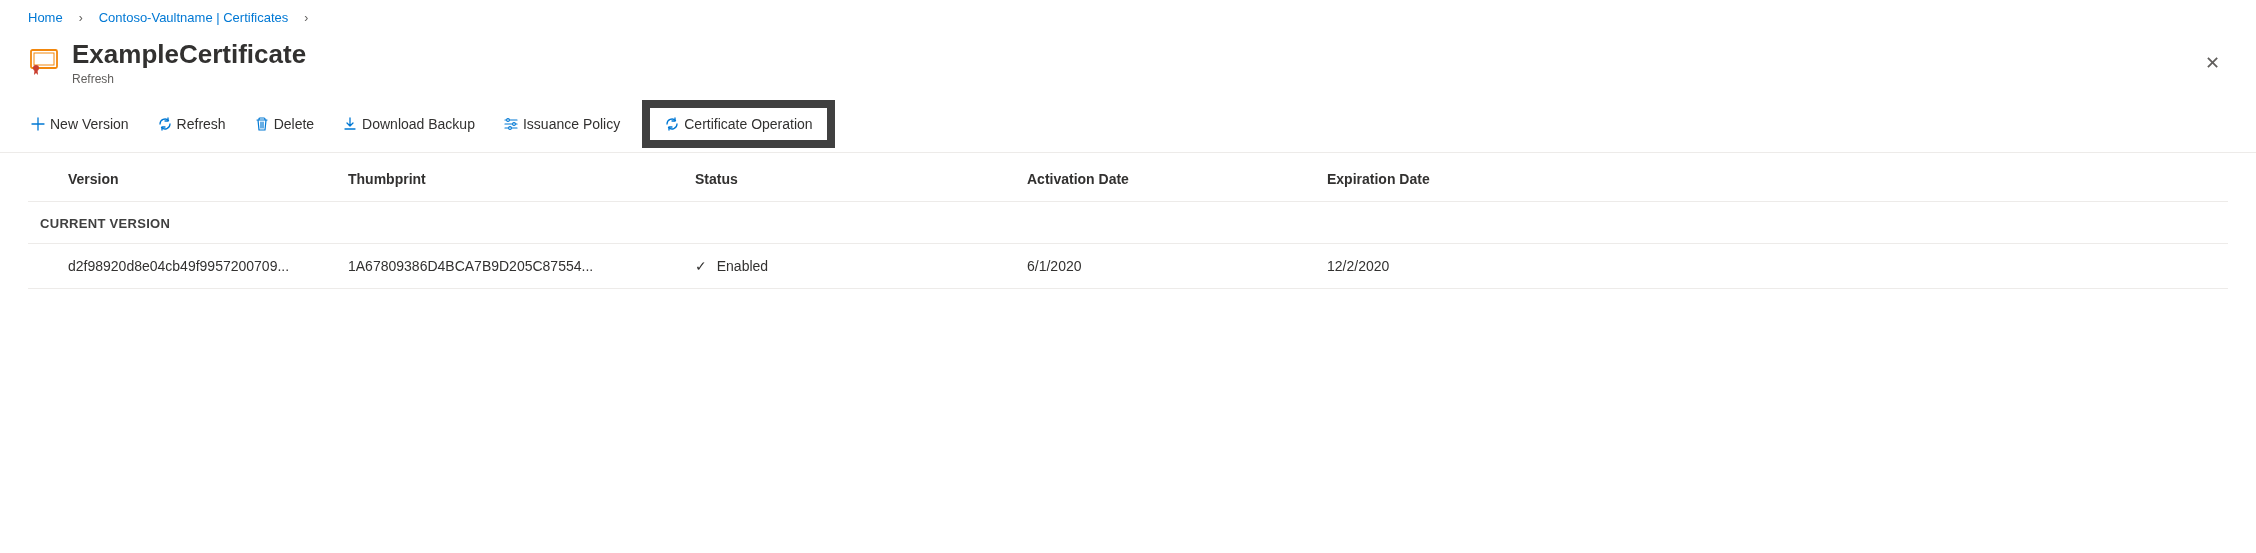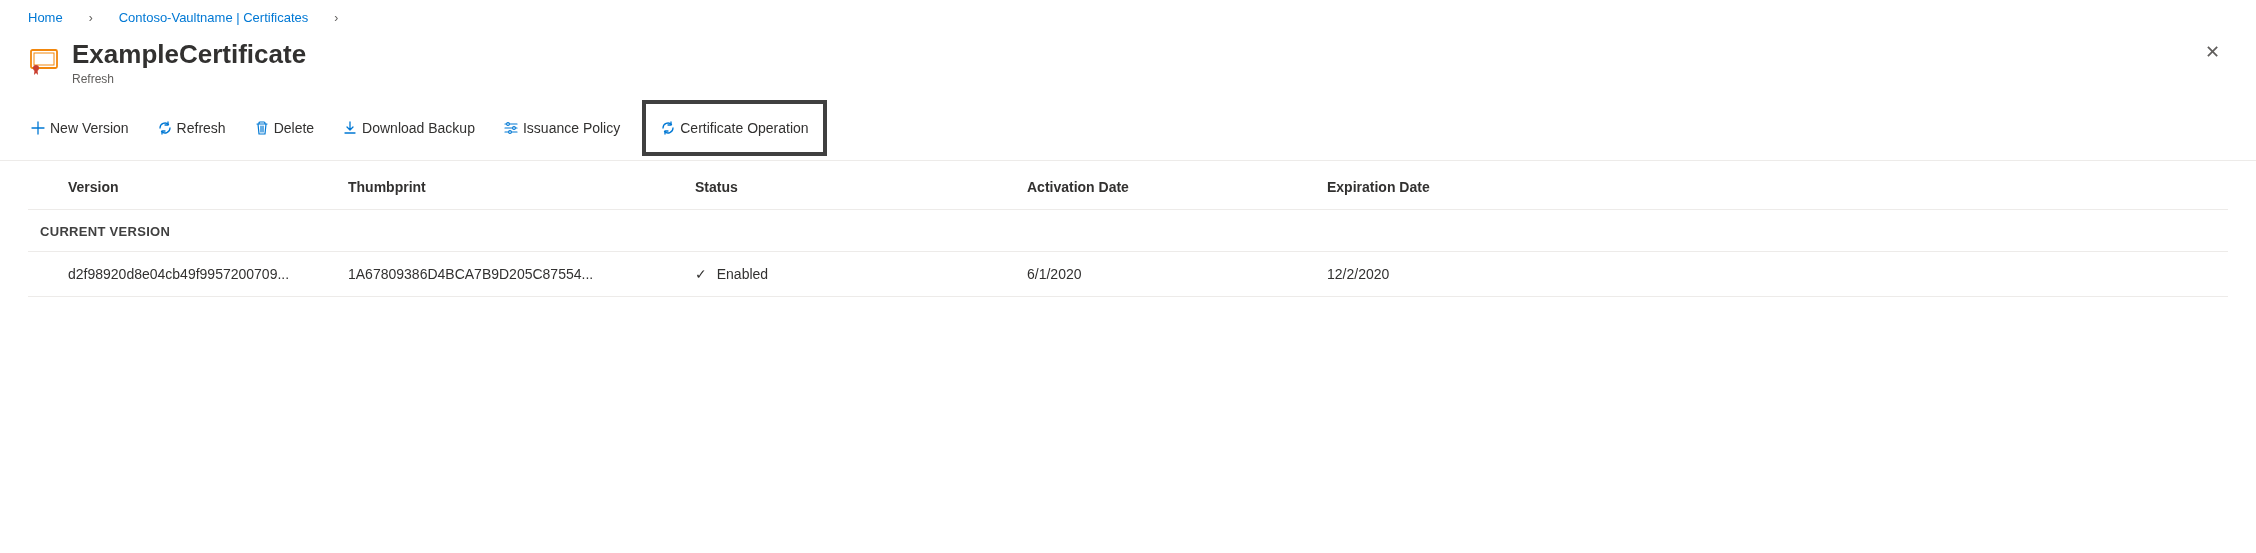--- a/index.html
+++ b/index.html
@@ -6,29 +6,29 @@
     body {
       font-family: "Segoe UI", -apple-system, BlinkMacSystemFont, sans-serif;
       font-size: 13px;
       color: #323130;
       background: #fff;
       width: 2256px;
     }
     .breadcrumb {
       display: flex;
       align-items: center;
-      gap: 26px;
+      gap: 16px;
       padding: 10px 28px 8px;
       font-size: 13px;
     }
     .breadcrumb a { color: #0078d4; text-decoration: none; }
     .breadcrumb .chev { color: #605e5c; font-size: 12px; }
     .header-row {
       display: flex;
-      align-items: flex-start;
+      align-items: center;
       justify-content: space-between;
       padding: 6px 28px 2px;
     }
     .header-left { display: flex; align-items: flex-start; gap: 12px; }
     .cert-icon {
       width: 32px; height: 32px; margin-top: 6px;
     }
     .title-block .title {
       font-size: 26px;
       font-weight: 600;
@@ -58,22 +58,22 @@
       display: inline-flex;
       align-items: center;
       gap: 4px;
       font-size: 14px;
       color: #323130;
       cursor: pointer;
       padding: 4px 2px;
     }
     .tb-item .tb-ico { color: #0078d4; width: 16px; height: 16px; display:inline-flex; align-items:center; justify-content:center; }
     .tb-item.highlighted {
-      border: 4px solid #404040;
-      padding: 16px 14px;
+      border: 8px solid #404040;
+      padding: 8px 14px;
       margin: -8px -4px;
     }
     .table-wrap { padding: 0 28px; }
     .table-header {
       display: flex;
       padding: 18px 0 14px 40px;
       font-size: 14px;
       font-weight: 600;
       color: #323130;
       border-bottom: 1px solid #edebe9;

